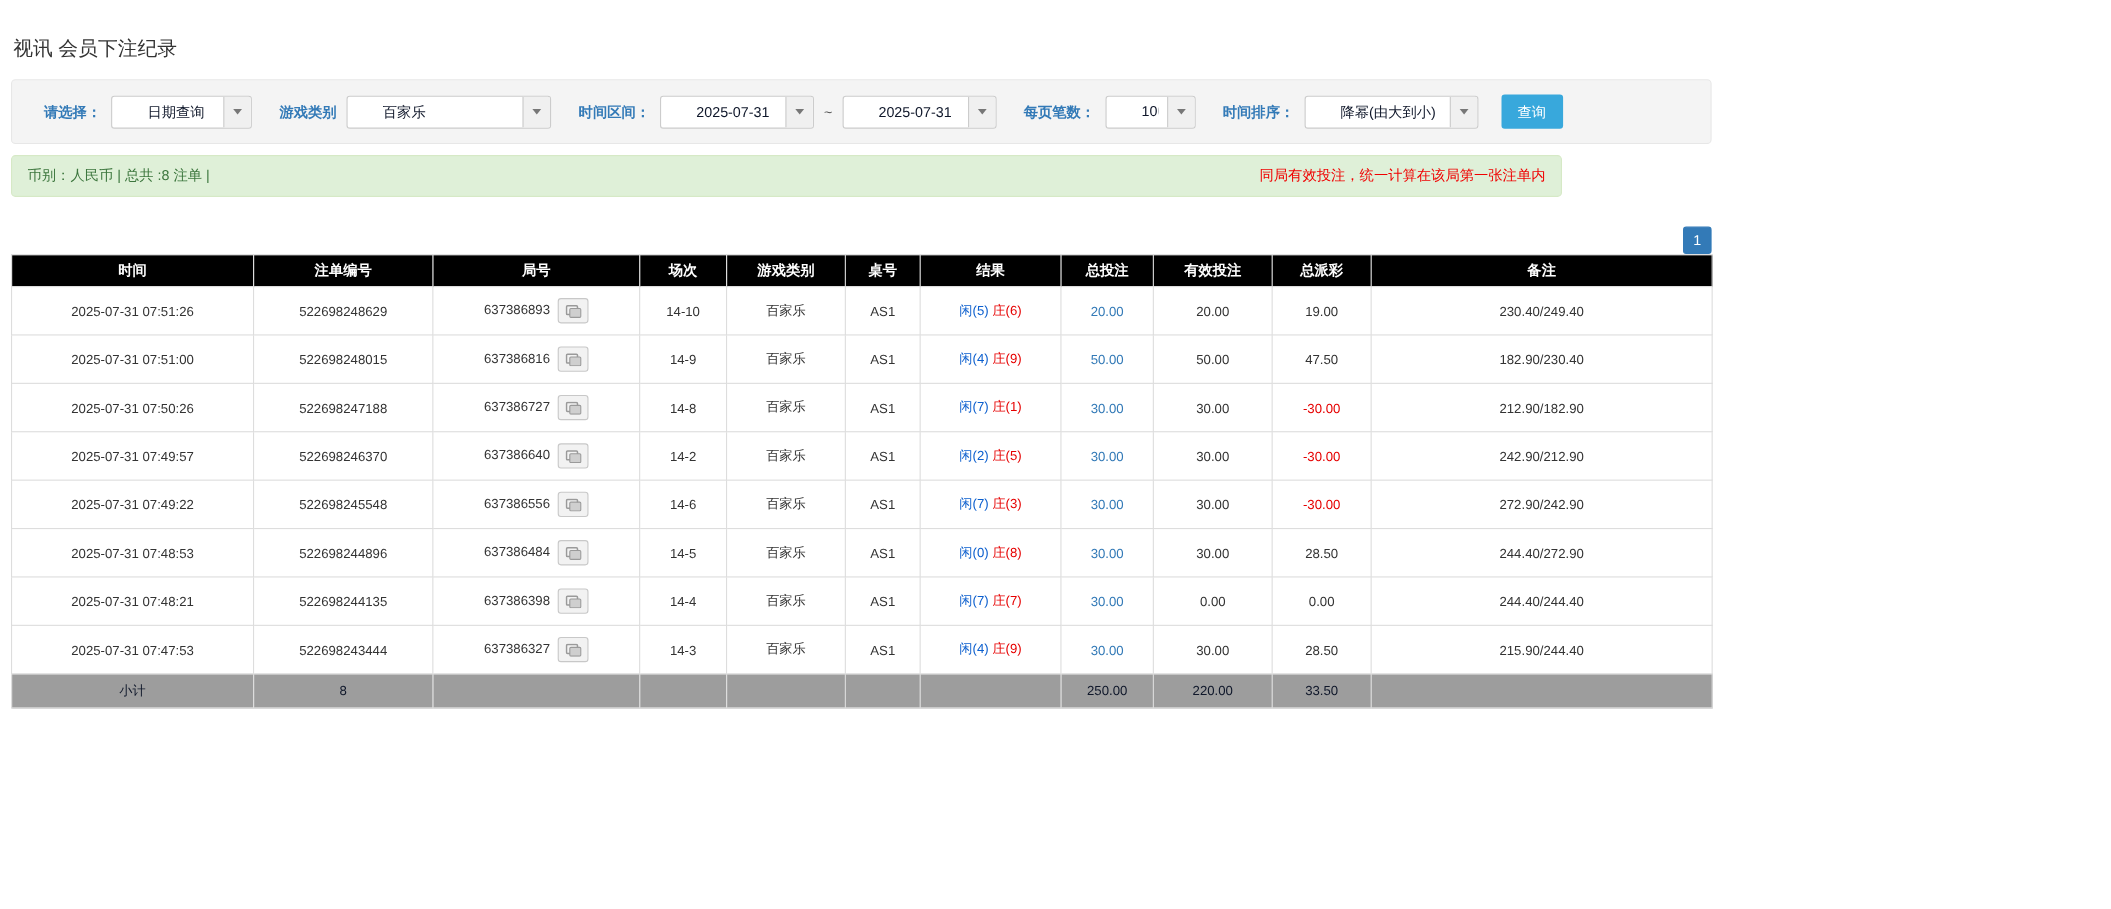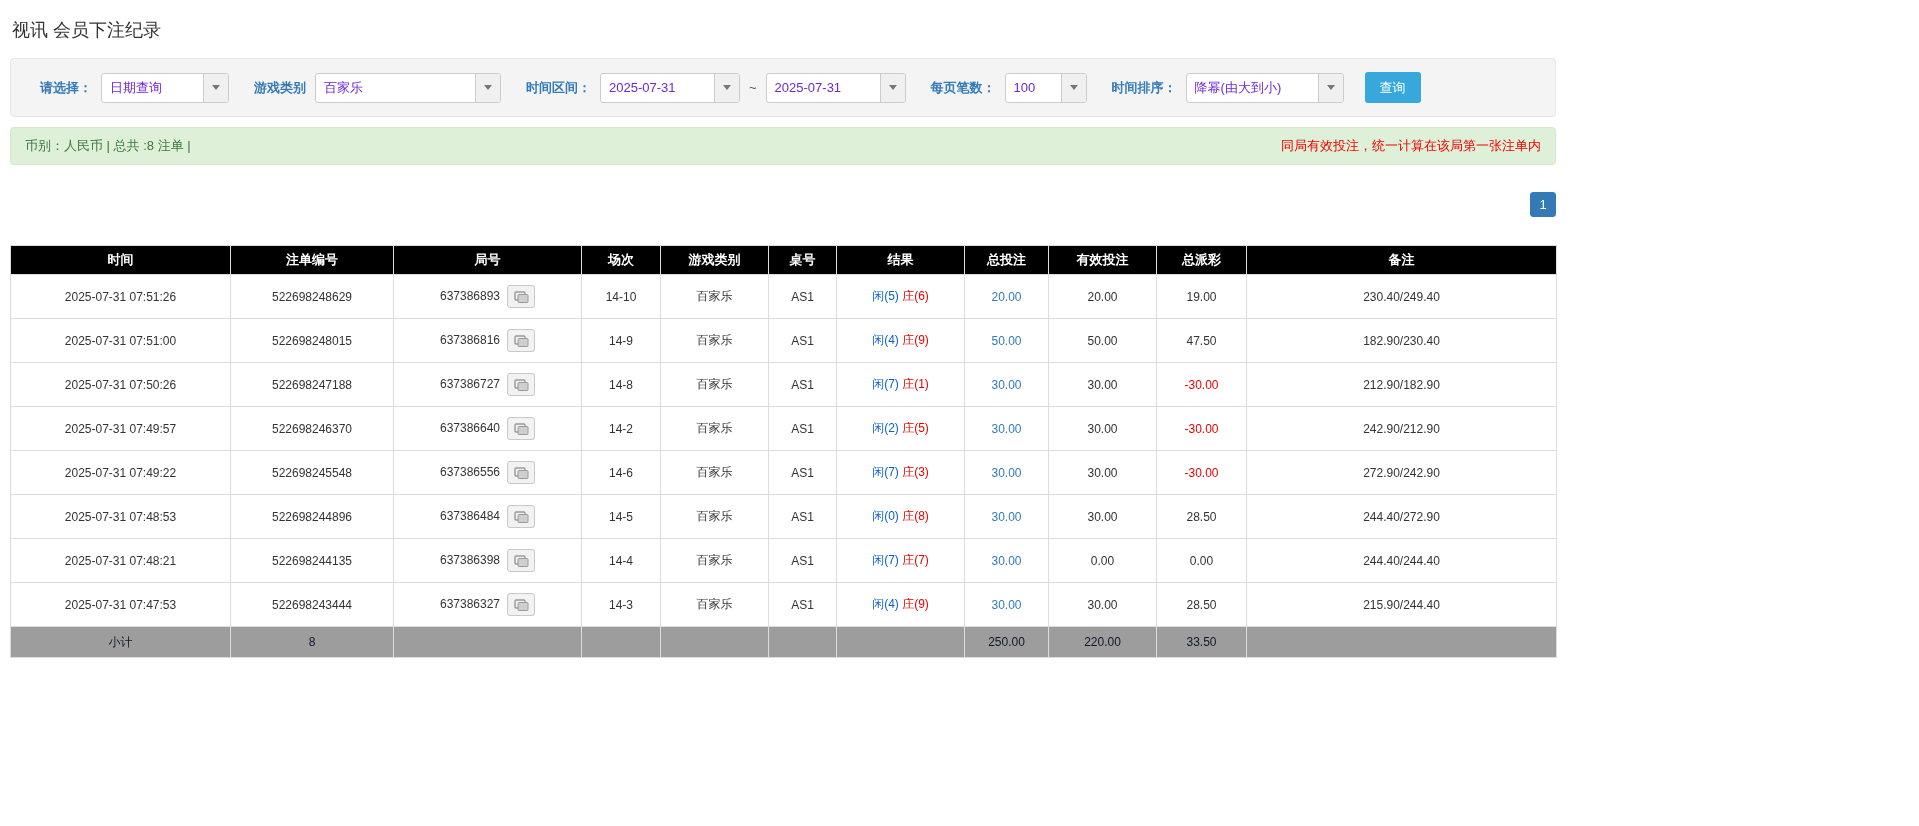--- a/index.html
+++ b/index.html
@@ -4,21 +4,21 @@
 <style>
   * { box-sizing: border-box; margin: 0; padding: 0; }
   html, body { background: #fff; }
   body {
     font-family: "Liberation Sans", "DejaVu Sans", sans-serif;
     color: #333;
     width: 1919px;
     height: 826px;
     overflow: hidden;
   }
-  .page { padding: 12px 10px; width: 1566px; }
+  .page { padding: 26px 10px; width: 1566px; }
 
   .title { font-size: 18px; font-weight: 400; color: #333; margin: 6px 0 16px 2px; }
 
   .filter-bar {
     background: #f4f4f4;
     border: 1px solid #e7e7e7;
     border-radius: 4px;
     padding: 13px 13px;
     display: flex;
     align-items: center;
@@ -31,24 +31,25 @@
     height: 30px;
     border: 1px solid #ccc;
     border-radius: 3px;
     background: #fff;
     overflow: hidden;
     flex: none;
   }
   .combo input {
     border: none; outline: none;
     padding: 0 8px;
-    font-size: 13px; color: #6d28d9;
+    font-size: 13px; color: #0f172a;
     width: 100%;
     background: transparent;
     font-family: inherit;
+    margin-left: 24px;
   }
   .combo-btn {
     width: 25px; flex: none;
     background: #f0f0f0;
     border: none;
     border-left: 1px solid #ccc;
     cursor: pointer;
     display: flex; align-items: center; justify-content: center;
   }
   .caret {
@@ -66,21 +67,21 @@
     height: 31px;
     padding: 0 15px;
     font-size: 13px;
     cursor: pointer;
     margin-left: 12px;
     font-family: inherit;
   }
 
   .summary-bar {
     margin-top: 10px;
-    width: 1546px;
+    width: 1410px;
     background: var(--success-bg, #dff0d8);
     border: 1px solid var(--success-border, #d6e9c6);
     border-radius: 4px;
     padding: 9px 14px;
     display: flex;
     justify-content: space-between;
     align-items: center;
     font-size: 13px;
   }
   .summary-left { color: var(--success-text, #3c763d); }
@@ -95,21 +96,21 @@
     border-radius: 3px;
     font-size: 13px;
     cursor: pointer;
     font-family: inherit;
   }
 
   table {
     border-collapse: collapse;
     table-layout: fixed;
     width: 1546px;
-    margin-top: 28px;
+    margin-top: 0;
     font-size: 12px;
   }
   th {
     background: var(--header-bg, #000000);
     color: #fff;
     font-weight: bold;
     border: 1px solid #ddd;
     height: 29px;
     padding: 4px;
     font-size: 13px;

